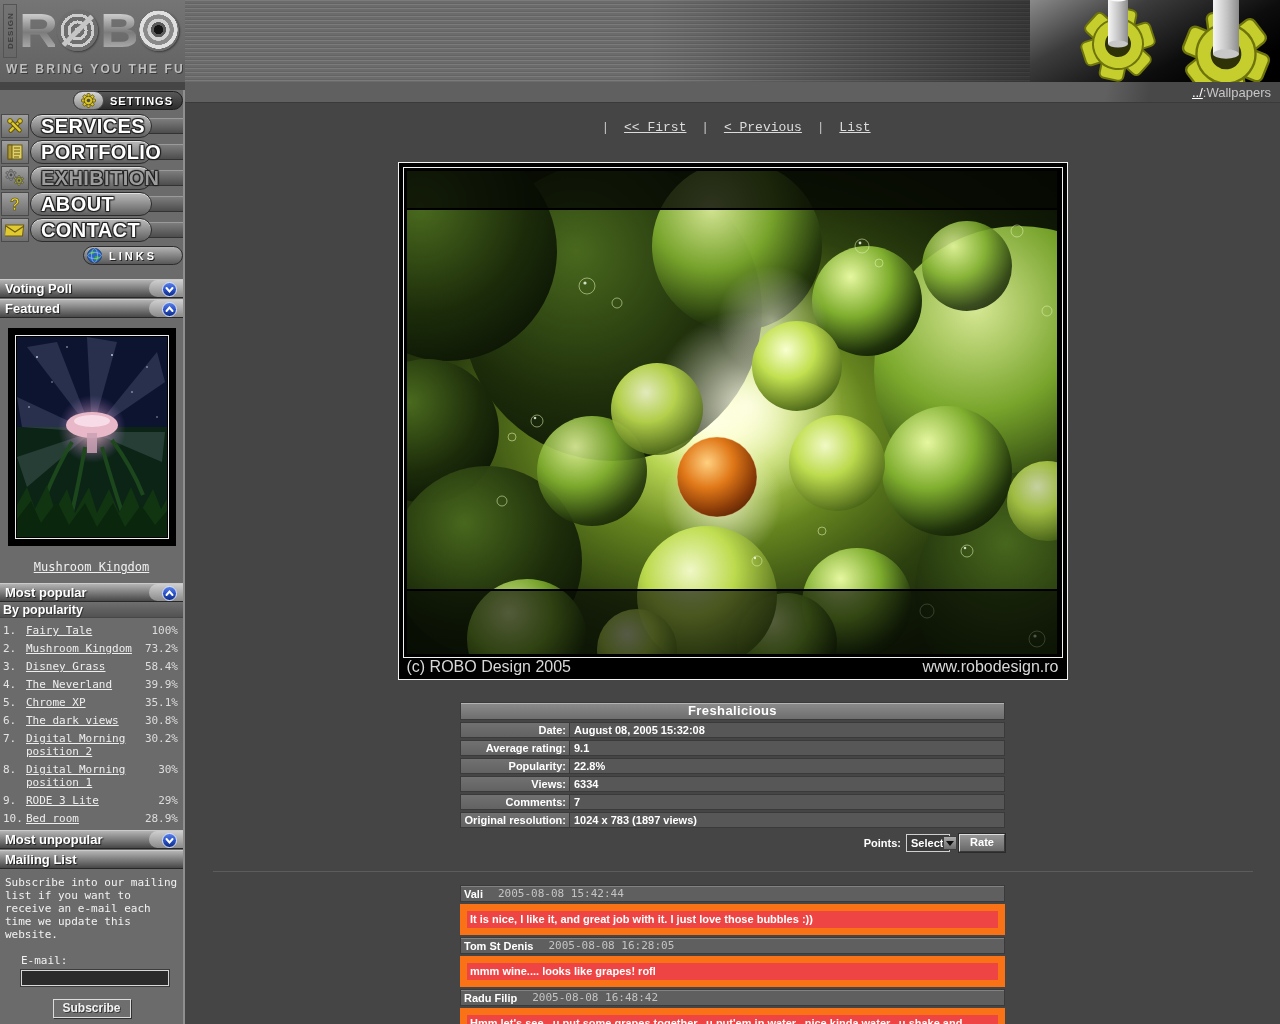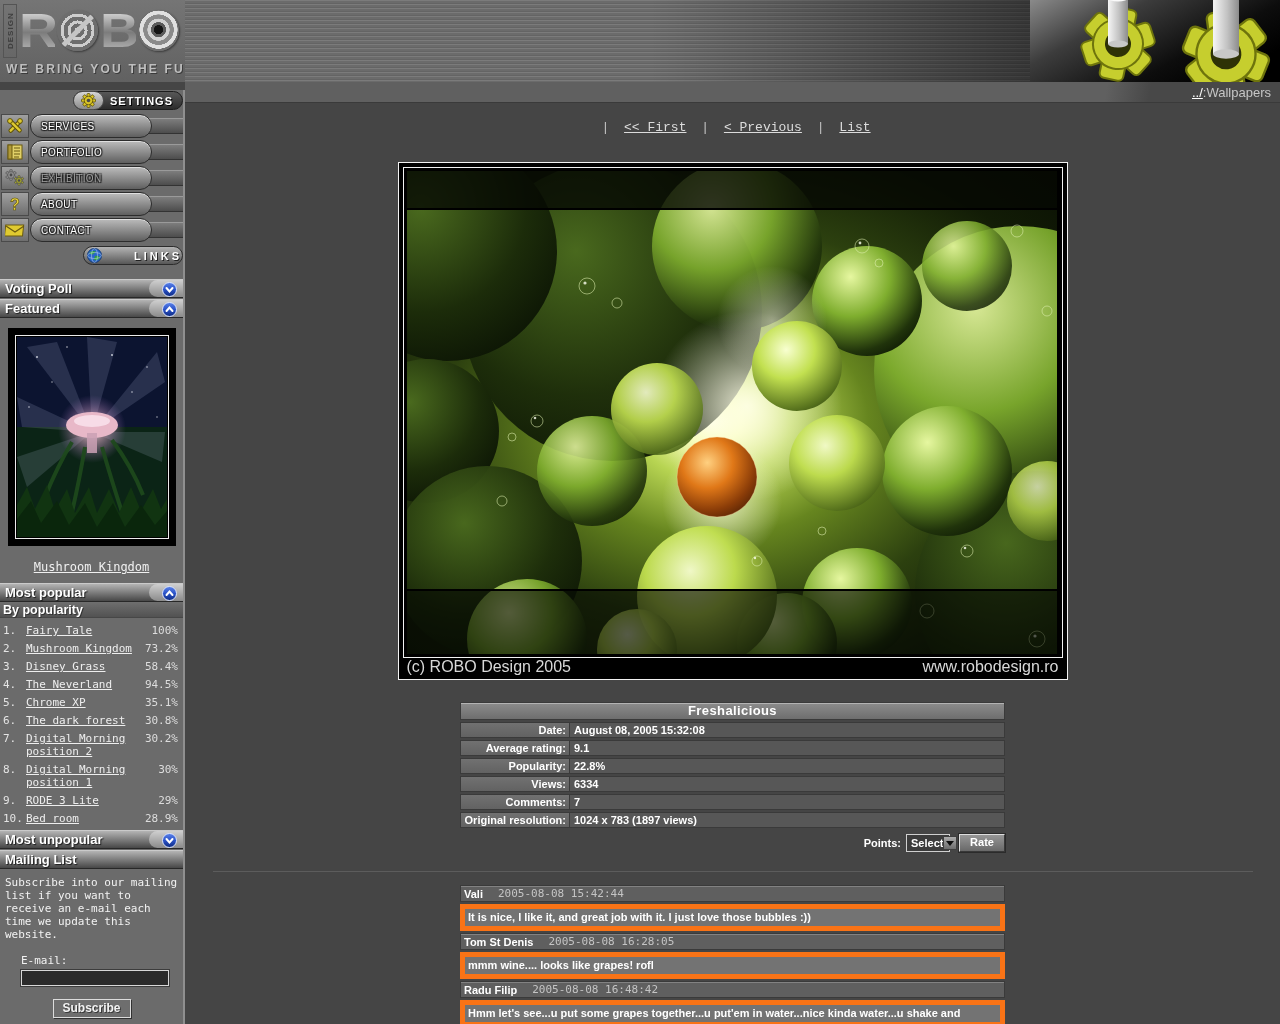--- a/index.html
+++ b/index.html
@@ -78,28 +78,28 @@
   .nav-track { position:absolute; left:98px; right:0; top:5px; bottom:5px;
     background:linear-gradient(#7d7d7d,#4d4d4d);
     border-top:1px solid #9a9a9a; border-bottom:1px solid #333; }
   .nav-icon-tile { position:absolute; left:1px; top:1px; width:28px; height:24px;
     background:linear-gradient(#a0a0a0,#6e6e6e); border:1px solid #4a4a4a;
     display:flex; align-items:center; justify-content:center; }
   .nav-pill { position:absolute; left:30px; top:1px; width:122px; height:24px; border-radius:12px;
     background:linear-gradient(#bcbcbc,#5f5f5f); border:1px solid #2c2c2c;
     box-shadow:inset 0 1px 0 rgba(255,255,255,.55);
     display:flex; align-items:center; padding-left:10px; }
-  .nav-label { font-size:10px; font-weight:normal; color:#fff; letter-spacing:.4px;
+  .nav-label { font-size:20px; font-weight:bold; color:#fff; letter-spacing:.4px;
     text-shadow:1px 1px 1px #1e1e1e, -1px 1px 1px #1e1e1e, 1px -1px 1px #1e1e1e, -1px -1px 1px #1e1e1e; }
   .nav-row.disabled .nav-label { color:#9c9c9c; }
   .nav-row.disabled { cursor:default; }
 
   .links-btn { margin:3px 0 0 auto; width:100px; height:19px; border-radius:10px;
     background:linear-gradient(#b4b4b4,#575757); border:1px solid #2c2c2c;
-    display:flex; align-items:center; gap:7px; padding-left:3px; cursor:pointer;justify-content:space-between; }
+    display:flex; align-items:center; gap:7px; padding-left:3px; cursor:pointer; }
   .links-label { font-size:11px; font-weight:bold; color:#fff; letter-spacing:3px;
     text-shadow:1px 1px 0 #222; }
 
   .side-header { position:relative; height:19px; margin-top:1px;
     background:linear-gradient(#b4b4b4,#474747);
     border-top:1px solid #cacaca; border-bottom:1px solid #282828;
     display:flex; align-items:center; padding-left:5px;
     font-size:13px; font-weight:bold; color:#fff; text-shadow:1px 1px 1px #1c1c1c; }
   .side-header .cap { position:absolute; right:0; top:0; bottom:0; width:34px;
     background:linear-gradient(#cfcfcf,#8b8b8b); border-radius:10px 0 0 10px; }
@@ -184,21 +184,21 @@
     display:flex; justify-content:center; align-items:center; gap:9px;
     font-size:13px; font-weight:bold; color:#fff; letter-spacing:.4px; }
   .xml-badge { background:#e4650f; border:1px solid; border-color:#ffb066 #8a3a00 #8a3a00 #ffb066;
     color:#fff; font-size:10px; font-weight:bold; line-height:12px; padding:0 5px;
     letter-spacing:1px; cursor:pointer; }
   .cmt-name { margin-top:2px; height:17px; background:#5f5f5f; border:1px solid #3a3a3a;
     box-shadow:inset 0 1px 0 rgba(255,255,255,.22);
     display:flex; align-items:center; padding-left:3px; }
   .cmt-author { font-size:11px; font-weight:bold; color:#fff; }
   .cmt-date { font-family:"DejaVu Sans Mono", monospace; font-size:11px; color:#c4c4c4; margin-left:15px; }
-  .cmt-text { margin-top:2px; background:#737373; border:5px solid #f97316;
+  .cmt-text { margin-top:2px; background:#ef4444; border:7px solid #f97316;
     font-size:11px; font-weight:bold; color:#fff; padding:2px 3px; line-height:13px; }
 </style>
 </head>
 <body>
 
 <svg width="0" height="0" style="position:absolute">
   <defs>
     <radialGradient id="gGlow" cx="47%" cy="52%" r="75%">
       <stop offset="0" stop-color="#ffffe6"></stop>
         <stop offset=".06" stop-color="#f6fcb0"></stop>
@@ -511,30 +511,30 @@
       <span class="pop-pct">73.2%</span>
     </li>
     <li class="pop-item">
       <span class="pop-rank">3.</span>
       <a class="pop-title">Disney Grass</a>
       <span class="pop-pct">58.4%</span>
     </li>
     <li class="pop-item">
       <span class="pop-rank">4.</span>
       <a class="pop-title">The Neverland</a>
-      <span class="pop-pct">94.5%</span>
+      <span class="pop-pct">39.9%</span>
     </li>
     <li class="pop-item">
       <span class="pop-rank">5.</span>
       <a class="pop-title">Chrome XP</a>
       <span class="pop-pct">35.1%</span>
     </li>
     <li class="pop-item">
       <span class="pop-rank">6.</span>
-      <a class="pop-title">The dark forest</a>
+      <a class="pop-title">The dark views</a>
       <span class="pop-pct">30.8%</span>
     </li>
     <li class="pop-item">
       <span class="pop-rank">7.</span>
       <a class="pop-title">Digital Morning position 2</a>
       <span class="pop-pct">30.2%</span>
     </li>
     <li class="pop-item">
       <span class="pop-rank">8.</span>
       <a class="pop-title">Digital Morning position 1</a>

